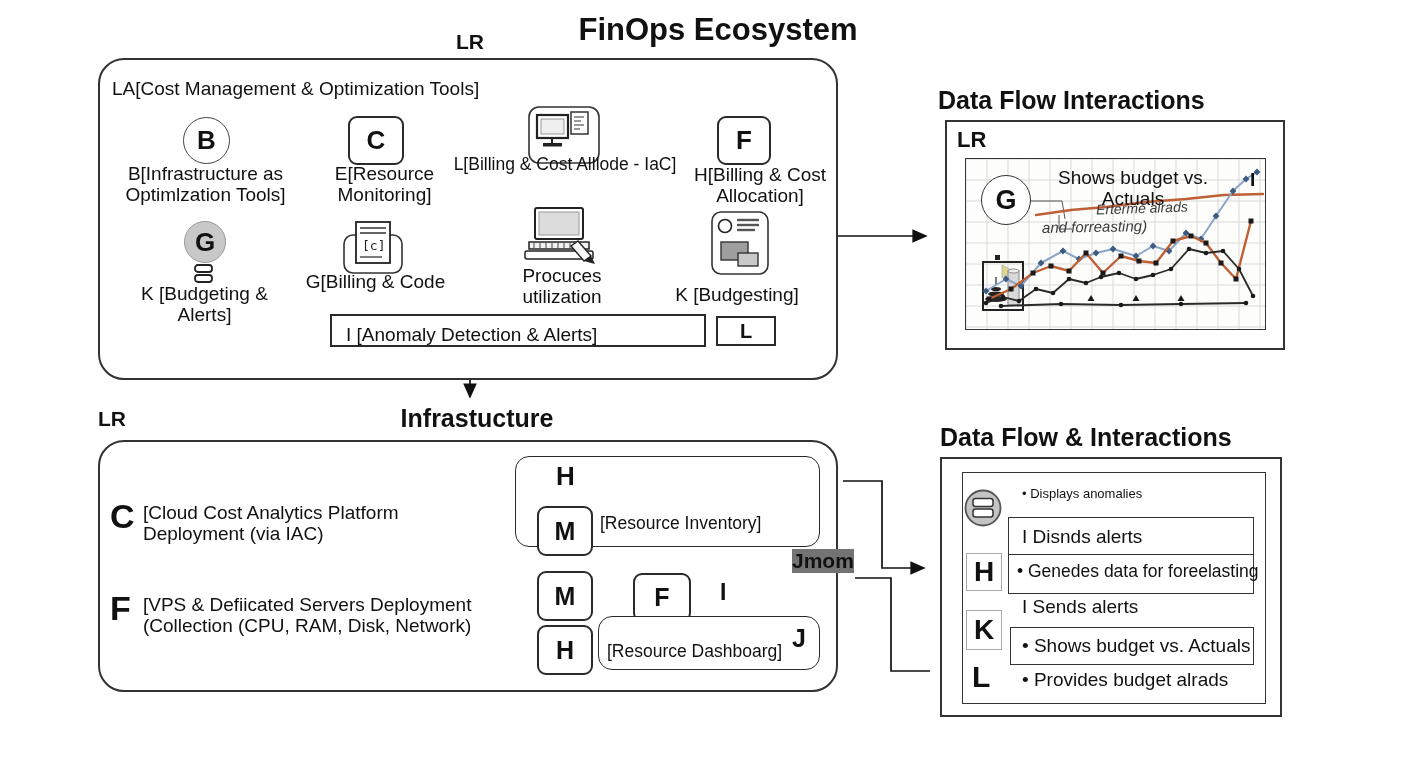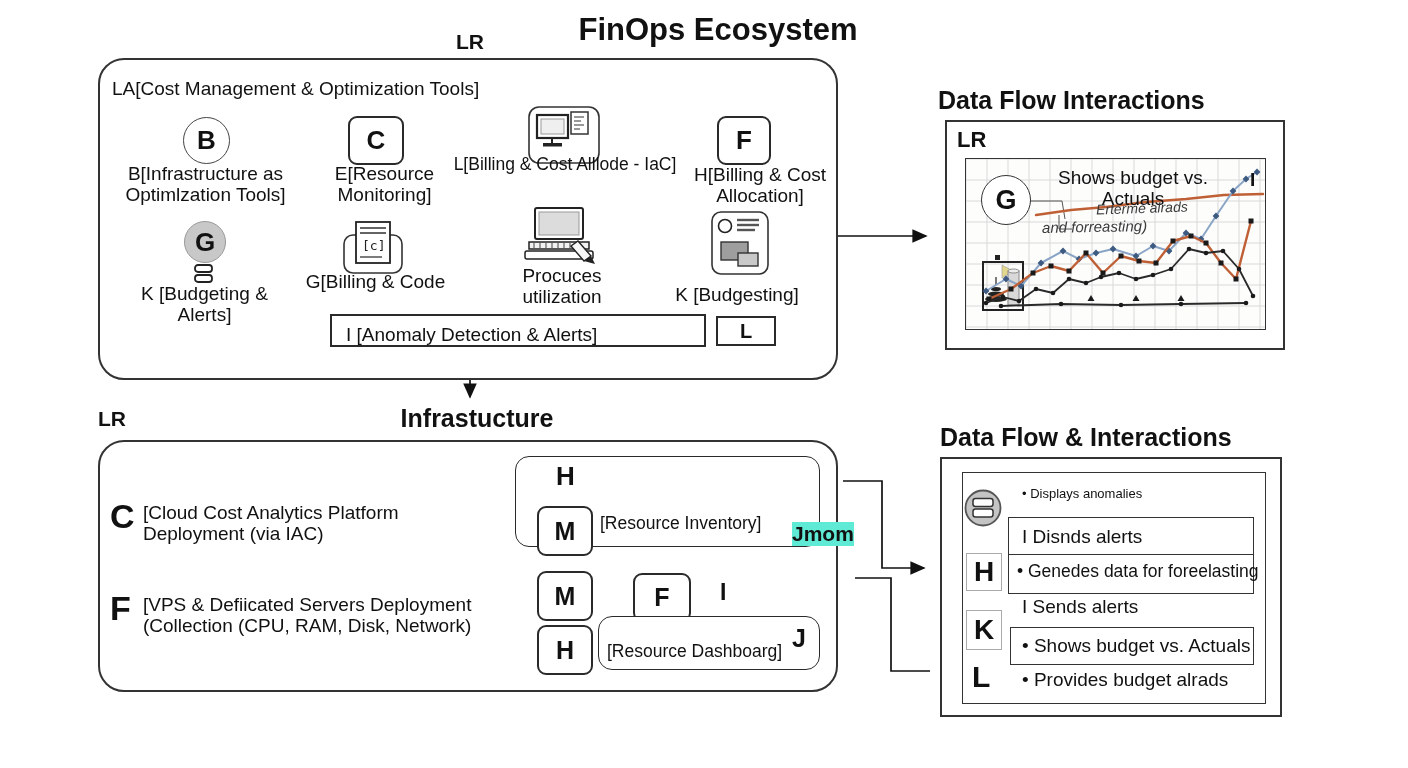--- a/index.html
+++ b/index.html
@@ -177,21 +177,21 @@
 
   <div class="n node-letter box rsm" style="left:537px;top:571px;width:52px;height:46px;font-size:25px">M</div>
   <div class="n node-letter box rsm" style="left:633px;top:573px;width:54px;height:45px;font-size:25px">F</div>
   <div class="t bold" style="left:720px;top:580px;font-size:23px">I</div>
   <div class="n node-letter box rsm" style="left:537px;top:625px;width:52px;height:46px;font-size:25px">H</div>
 
   <div class="box rmed" style="left:598px;top:616px;width:220px;height:52px;border-width:1.6px"></div>
   <div class="t" style="left:607px;top:642px;font-size:17.5px">[Resource Dashboarg]</div>
   <div class="t bold" style="left:792px;top:624px;font-size:25px">J</div>
 
-  <div class="t bold" style="left:792px;top:522px;font-size:21px;background:#5eead4">Jmom</div>
+  <div class="t bold" style="left:792px;top:549px;font-size:21px;background:#737373">Jmom</div>
 
   <div class="t bold" style="left:938px;top:86px;font-size:25px">Data Flow Interactions</div>
   <div class="listbox" style="left:945px;top:120px;width:336px;height:226px;border-width:2px"></div>
   <div class="t bold" style="left:957px;top:128px;font-size:22px">LR</div>
 
   <div class="chart-wrap" style="left:965px;top:158px;width:299px;height:170px">
     <svg id="chart-canvas" width="299" height="170" viewBox="0 0 299 170">
       <g id="chart-grid" stroke="#d9d9d9" stroke-width="1">
           <line x1="0" y1="0" x2="0" y2="170"></line>
           <line x1="21" y1="0" x2="21" y2="170"></line>

